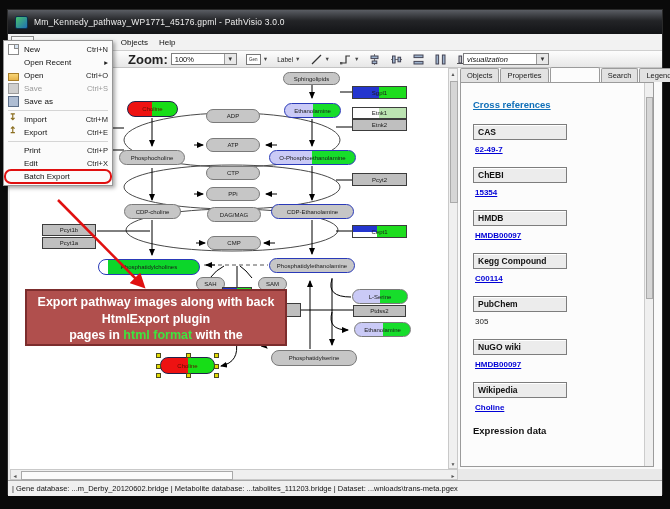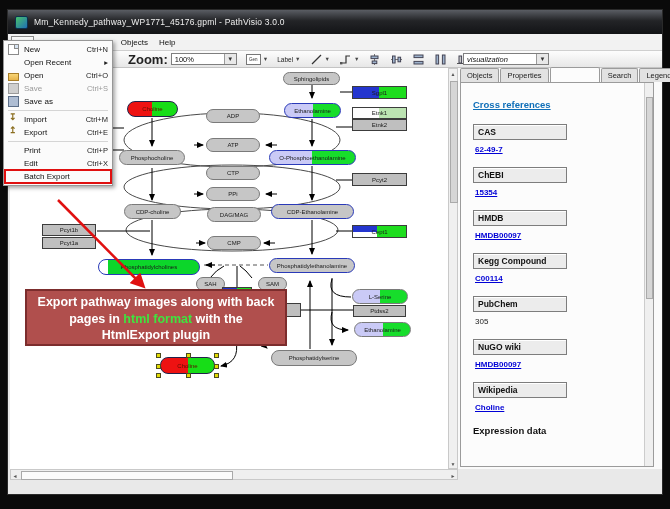--- a/index.html
+++ b/index.html
@@ -63,21 +63,21 @@
   #hscroll{position:absolute;left:2px;top:459px;width:448px;height:11px;background:#efefef;
        border:1px solid #c9c9c9;box-sizing:border-box;}
   #hthumb{position:absolute;left:10px;top:1px;width:210px;height:7px;background:#fbfbfb;border:1px solid #a9a9a9;}
   #statusbar{position:absolute;left:0;top:470px;width:100%;height:15px;background:#f0f0f0;
        border-top:1px solid #a8a8a8;display:flex;align-items:center;}
   #status-text{font-size:7.5px;color:#111;margin-left:4px;white-space:nowrap;}
   
   #filemenu{position:absolute;left:3px;top:40px;width:110px;background:#fbfbfb;
        border:1px solid #979797;box-shadow:2px 2px 4px rgba(0,0,0,.35);padding:2px 1px;z-index:40;box-sizing:border-box;}
   .menu-item{display:flex;align-items:center;height:13px;padding:0 3px;position:relative;}
-  .menu-item.boxed{outline:2px solid #e01010;outline-offset:-1px;}
+  .menu-item.boxed{outline:2px solid #e01010;outline-offset:-1px;border-radius:6px;}
   .menu-sep{height:1px;background:#d5d5d5;margin:2px 3px;}
   .mi{width:11px;height:11px;display:inline-block;margin-right:5px;flex:0 0 11px;position:relative;box-sizing:border-box;}
   .mlabel{font-size:8px;color:#111;flex:1;white-space:nowrap;}
   .mshort{font-size:7.5px;color:#222;margin-left:4px;}
   .menu-item.disabled .mlabel,.menu-item.disabled .mshort{color:#9a9a9a;}
   .mi.new-document-icon{background:#fff;border:1px solid #8a8a8a;}
   .mi.new-document-icon::after{content:"";position:absolute;right:0;top:0;width:3px;height:3px;background:#d7e4f2;border-left:1px solid #8a8a8a;border-bottom:1px solid #8a8a8a;}
   .mi.folder-open-icon{height:8px;margin-top:2px;background:linear-gradient(#f8d576,#e7b44b);border:1px solid #a87e28;}
   .mi.save-disk-icon{background:#aebdd3;border:1px solid #5c6e88;}
   .mi.save-disk-icon.gray{background:#cfcfcf;border-color:#9a9a9a;}
@@ -291,20 +291,23 @@
           </div>
       </div>
     </div>
 
     <div id="hscroll">
       <div class="sbtn" style="left:0;top:1px;">◄</div>
       <div id="hthumb"></div>
       <div class="sbtn" style="right:0;top:1px;">►</div>
     </div>
 
+    <div id="statusbar">
+      <span id="status-text">| Gene database: ...m_Derby_20120602.bridge | Metabolite database: ...tabolites_111203.bridge | Dataset: ...wnloads\trans-meta.pgex</span>
+    </div>
   </div>
 
   <div id="nodes">
       <div class="node pill pill-gray" style="left: 283px; top: 72px; width: 57px; height: 13px;">
         <span>Sphingolipids</span>
       </div>
       <div class="node gbox gbox-bluegreen" style="left: 352px; top: 86px; width: 55px; height: 13px;">
         <span>Sgpl1</span>
       </div>
       <div class="node pill pill-redgreen b-dark" style="left: 127px; top: 101px; width: 51px; height: 16px; color: rgb(90, 16, 0);">
@@ -454,21 +457,21 @@
       </div>
       <div class="menu-item boxed">
         <span class="mi "></span>
         <span class="mlabel">Batch Export</span>
         <span class="mshort"></span>
       </div>
     </div>
 
   <div id="callout">
       <div class="co-line"><span>Export pathway images along with back</span></div>
+      <div class="co-line"><span>HtmlExport plugin</span></div>
       <div class="co-line"><span>pages in </span><span class="seg-green">html format</span><span> with the</span></div>
-      <div class="co-line"><span>HtmlExport plugin</span></div>
     </div>
 
   <svg id="annot" class="layer" width="670" height="509">
     <path d="M58,200 L142,285" stroke="#e01010" stroke-width="2.5" fill="none" marker-end="url(#ahr)"></path>
   </svg>
 
 </div>
 
 </body></html>

